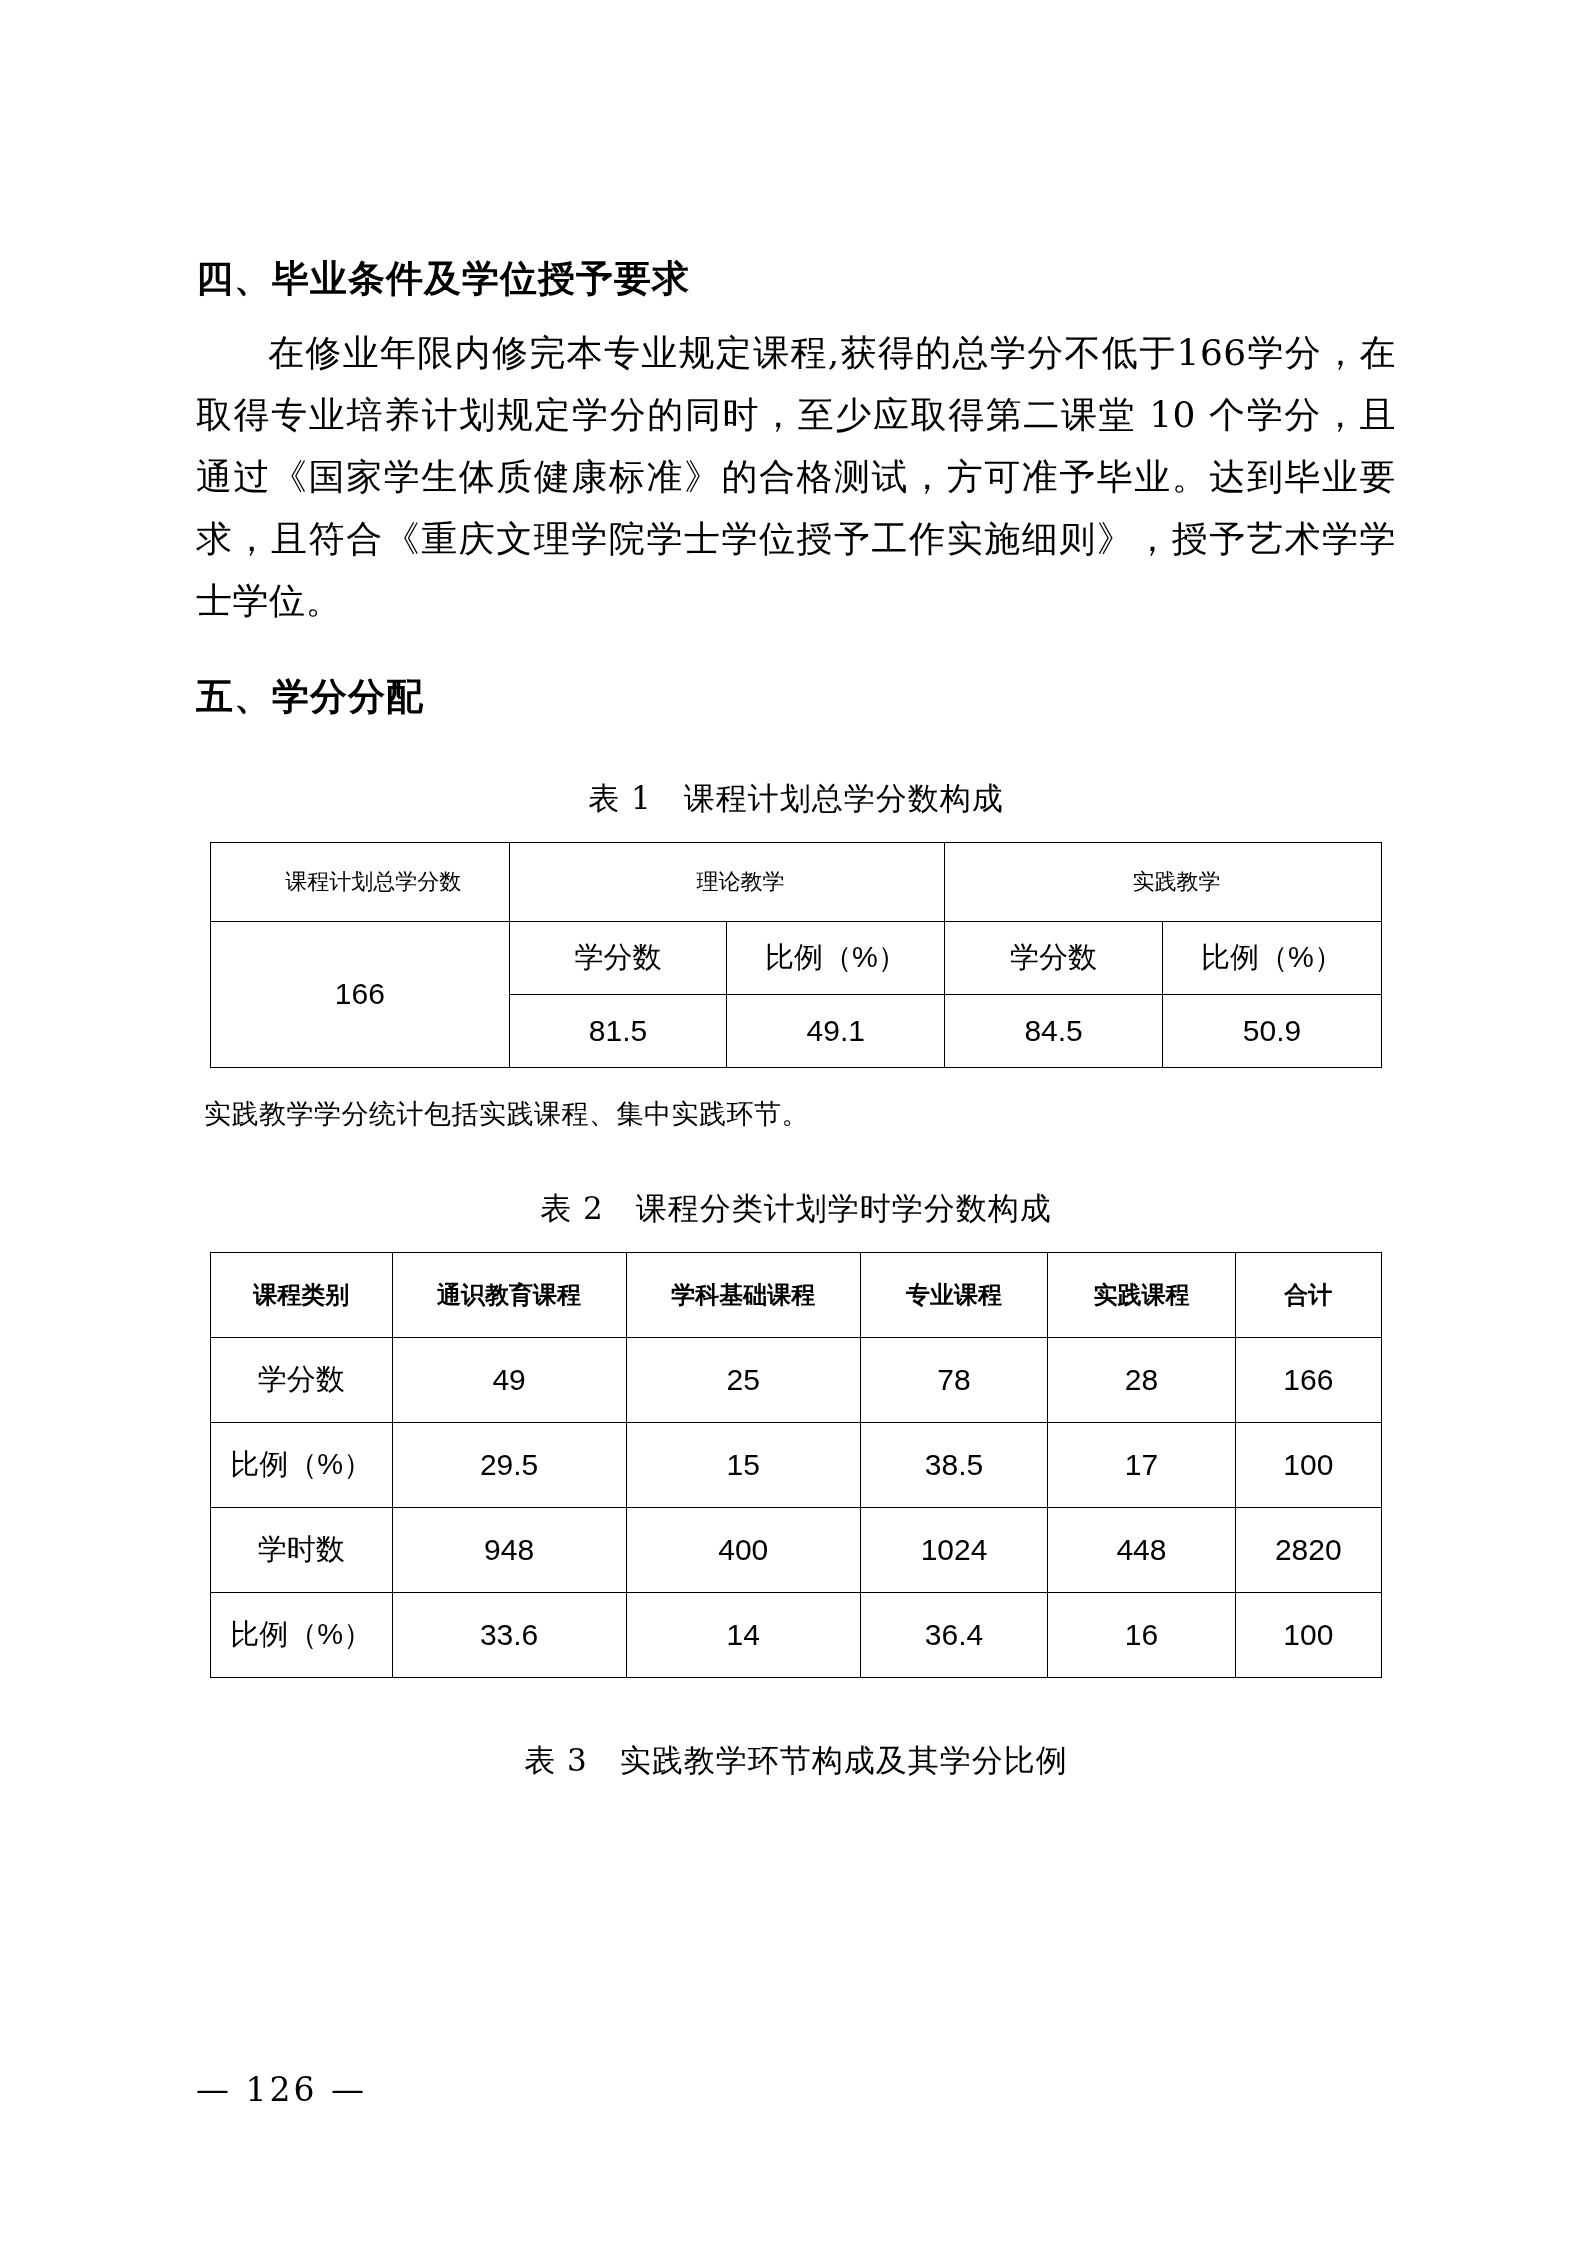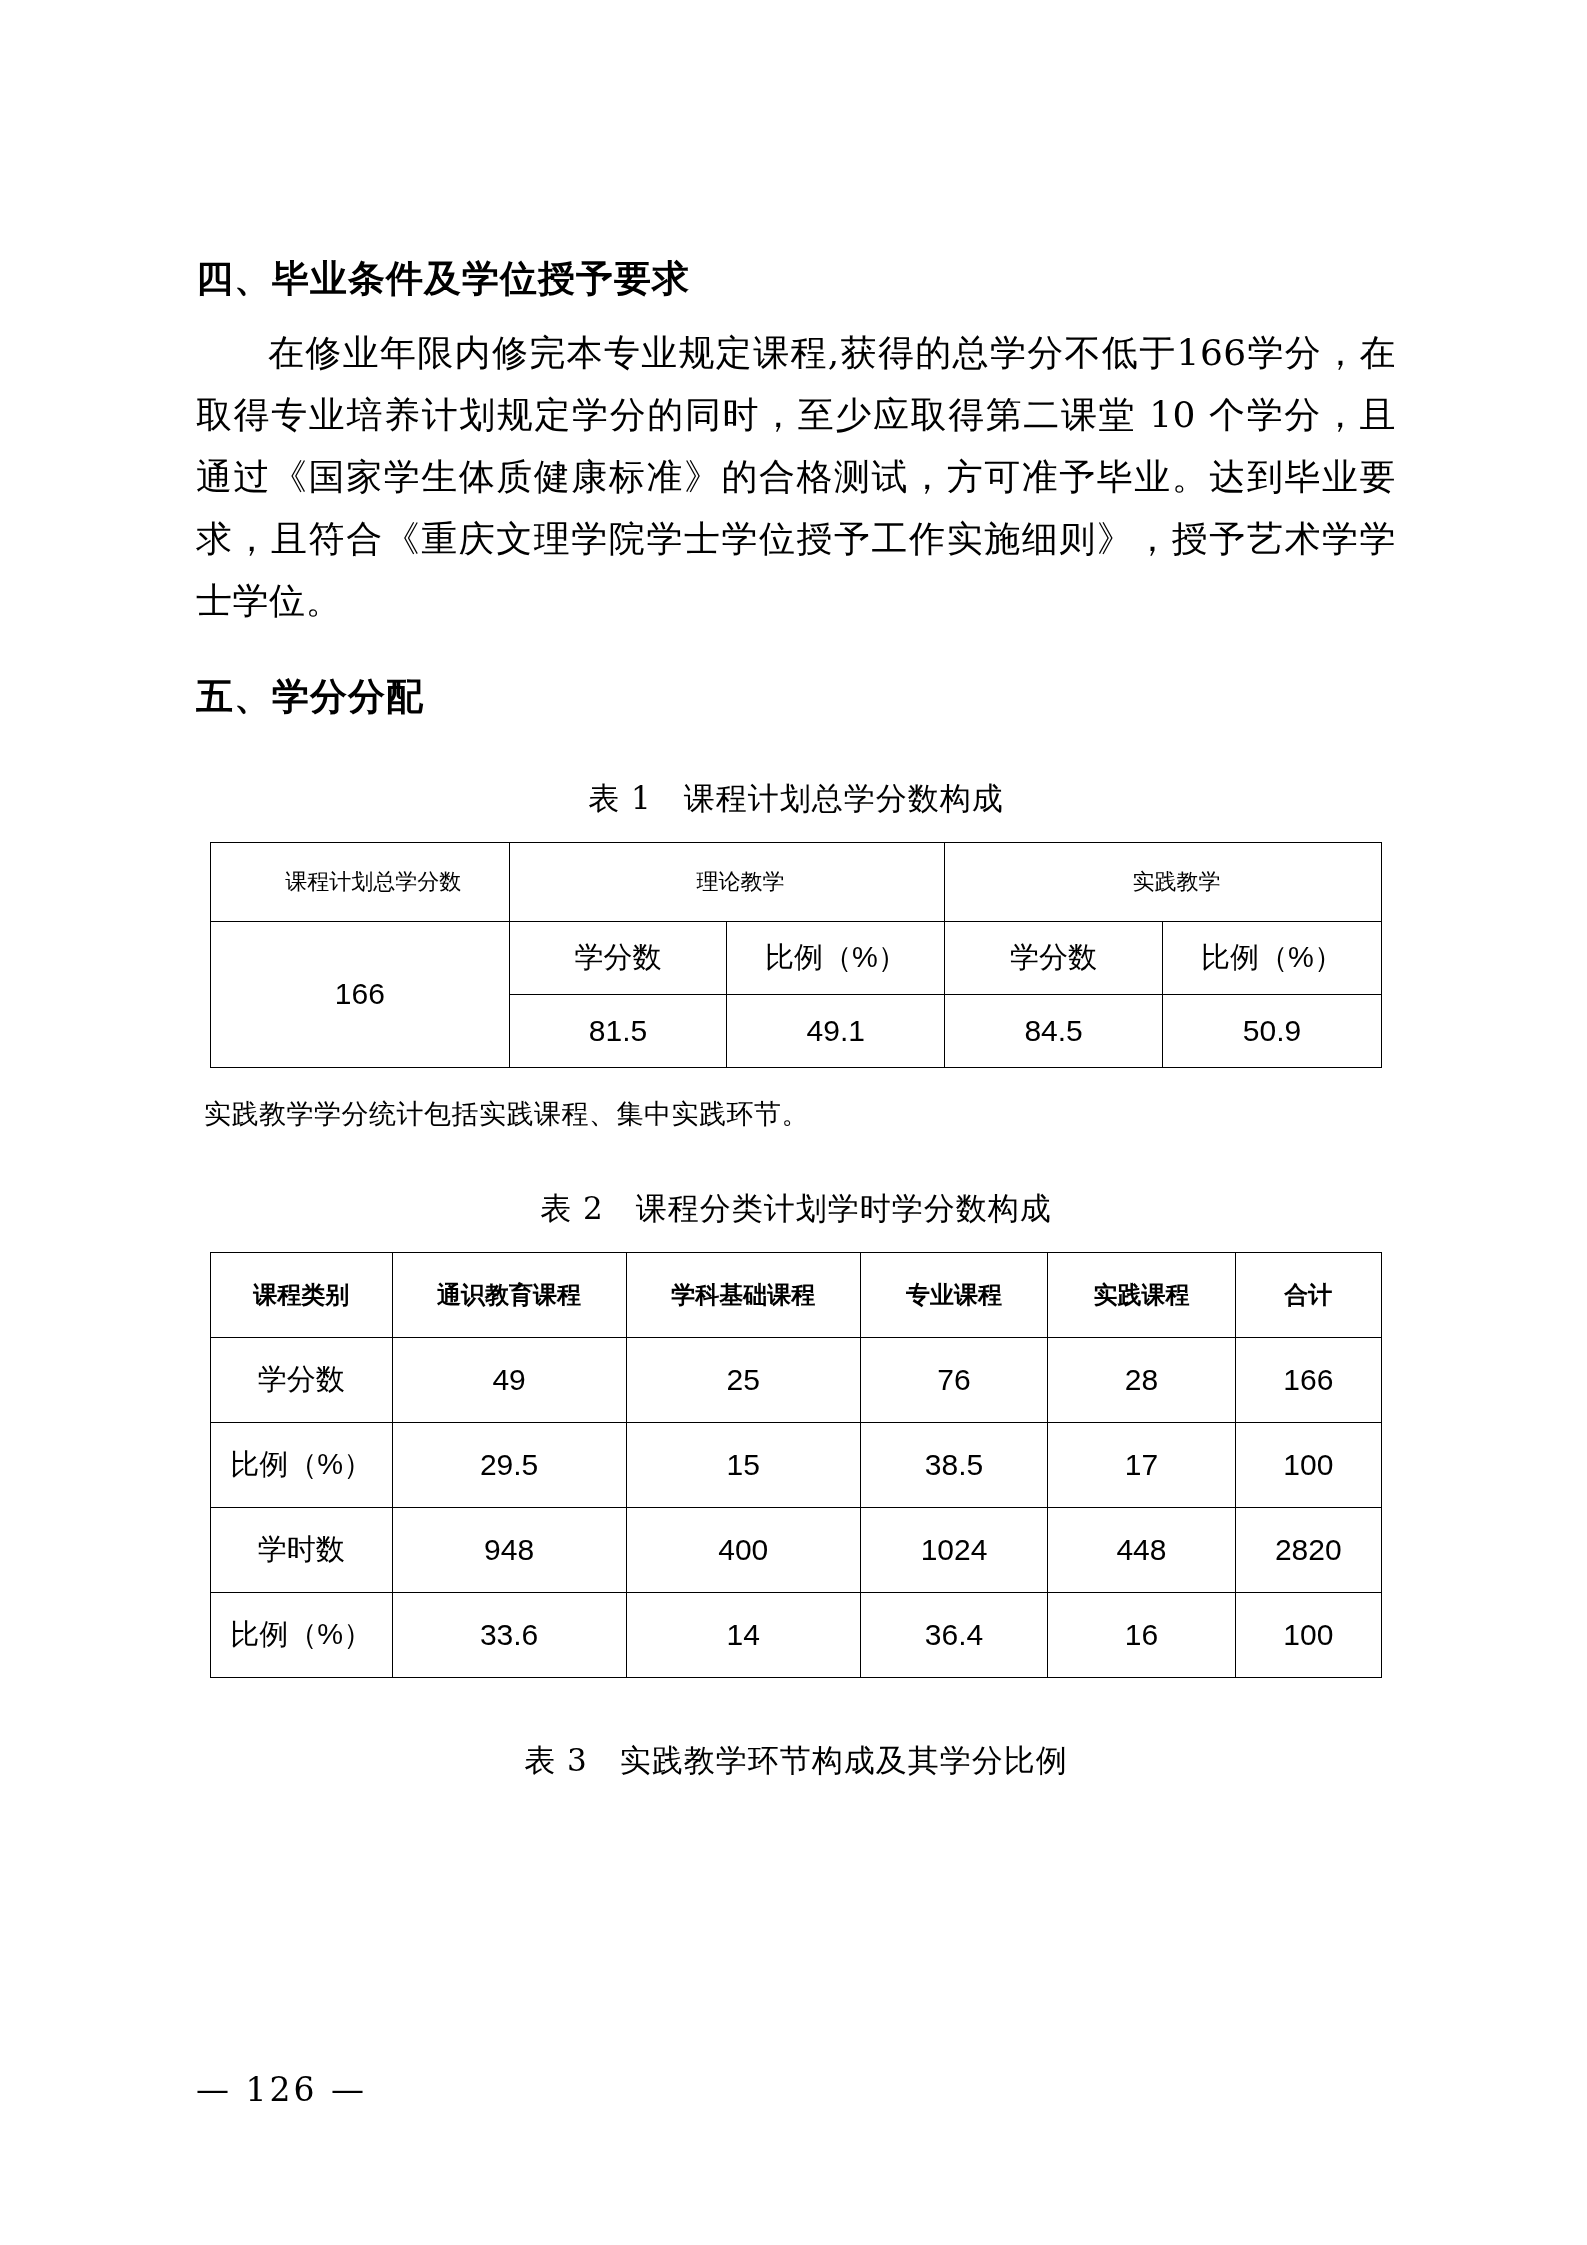--- a/index.html
+++ b/index.html
@@ -178,21 +178,21 @@
           <td class="hdr">通识教育课程</td>
           <td class="hdr">学科基础课程</td>
           <td class="hdr">专业课程</td>
           <td class="hdr">实践课程</td>
           <td class="hdr">合计</td>
         </tr>
         <tr>
           <td class="rowhdr">学分数</td>
           <td>49</td>
           <td>25</td>
-          <td>76</td>
+          <td>78</td>
           <td>28</td>
           <td>166</td>
         </tr>
         <tr>
           <td class="rowhdr">比例（%）</td>
           <td>29.5</td>
           <td>15</td>
           <td>38.5</td>
           <td>17</td>
           <td>100</td>

